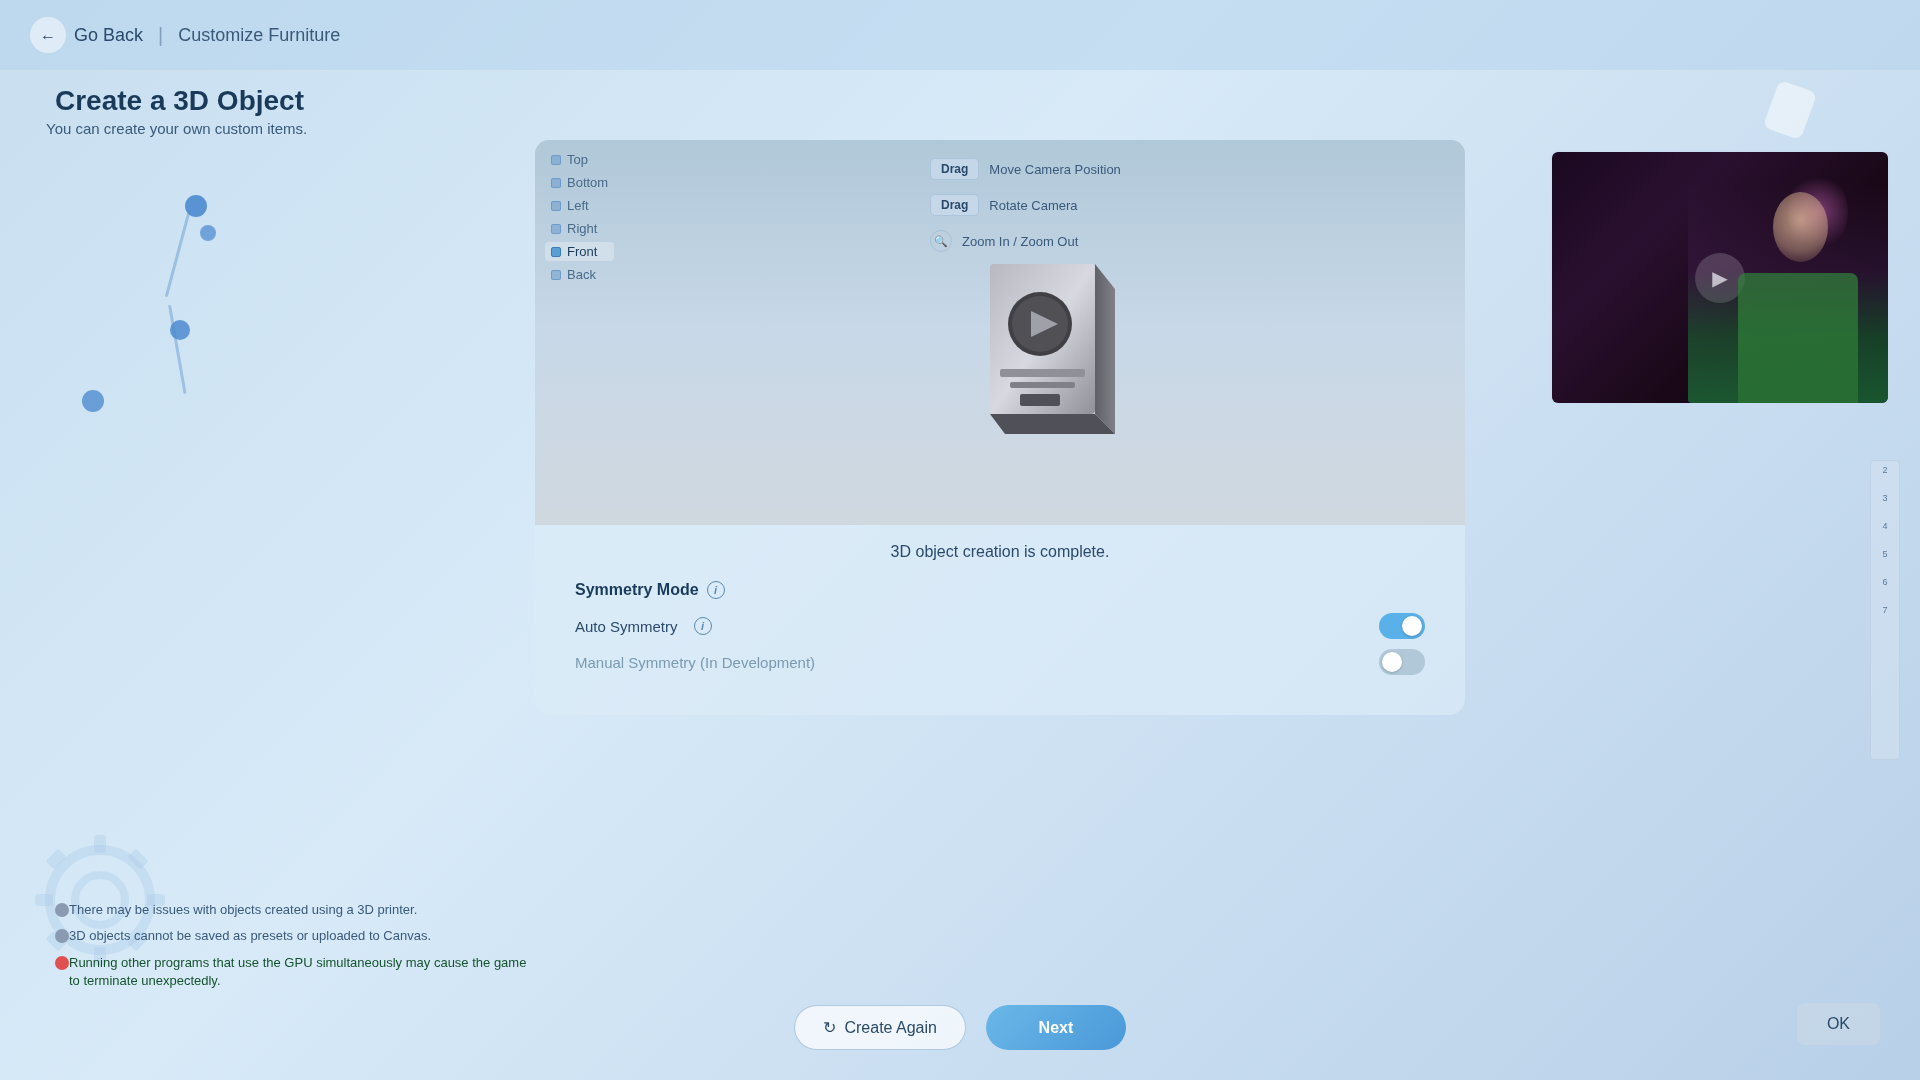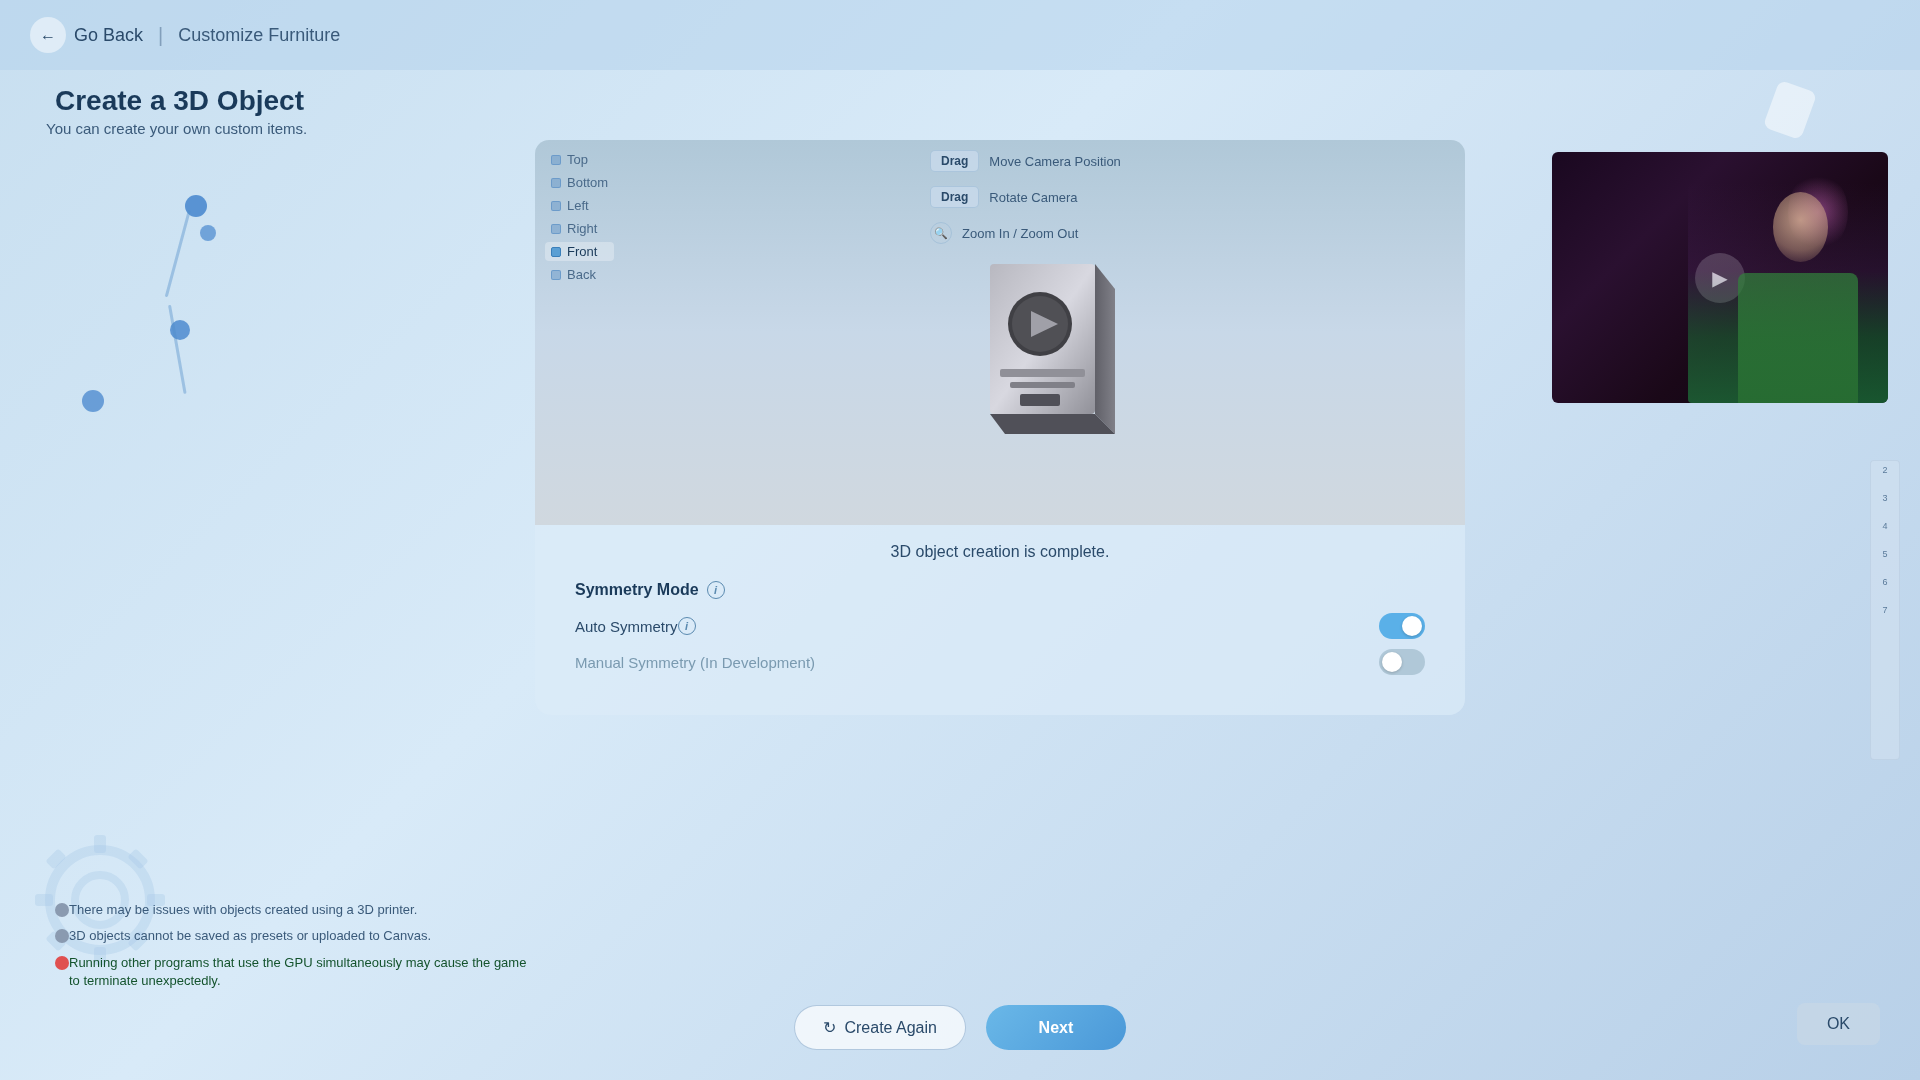--- a/index.html
+++ b/index.html
@@ -174,21 +174,21 @@
     }
     .symmetry-row {
       display: flex;
       align-items: center;
       justify-content: space-between;
       margin-bottom: 10px;
     }
     .symmetry-label {
       display: flex;
       align-items: center;
-      gap: 0;
+      gap: 16px;
       font-size: 15px;
       color: #2a4a6a;
     }
     .symmetry-label.disabled {
       color: #7a9ab0;
     }
 
     
     .toggle {
       width: 46px;
@@ -364,21 +364,21 @@
       width: 30px;
       height: 300px;
       background: rgba(210,225,240,0.6);
       border-radius: 4px;
       border: 1px solid rgba(180,200,220,0.5);
     }
 
     
     .camera-controls-ext {
       position: absolute;
-      top: 150px;
+      top: 158px;
       left: 930px;
       display: flex;
       flex-direction: column;
       gap: 14px;
     }
     .ctrl-row {
       display: flex;
       align-items: center;
       gap: 10px;
     }

